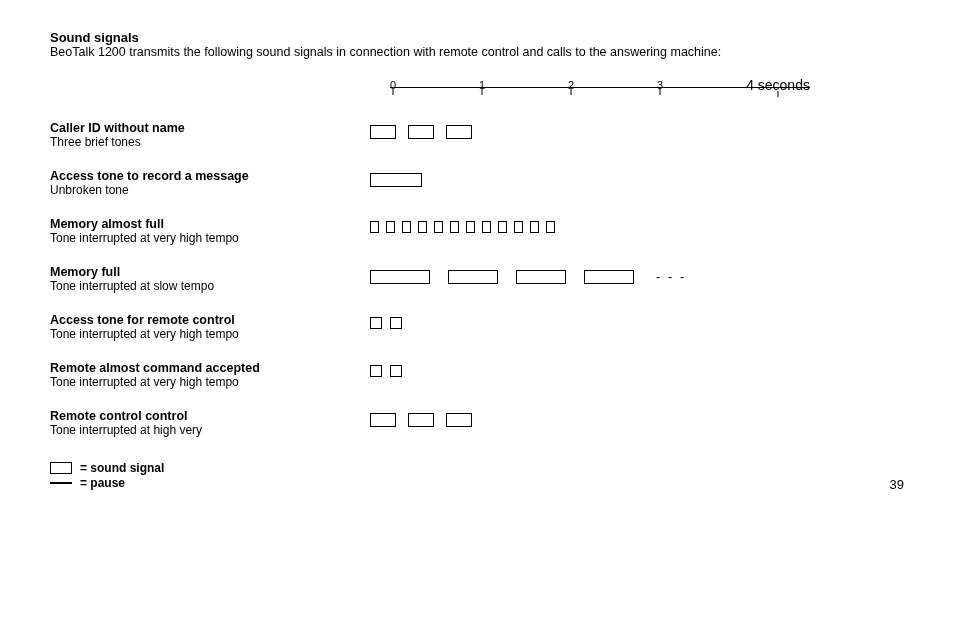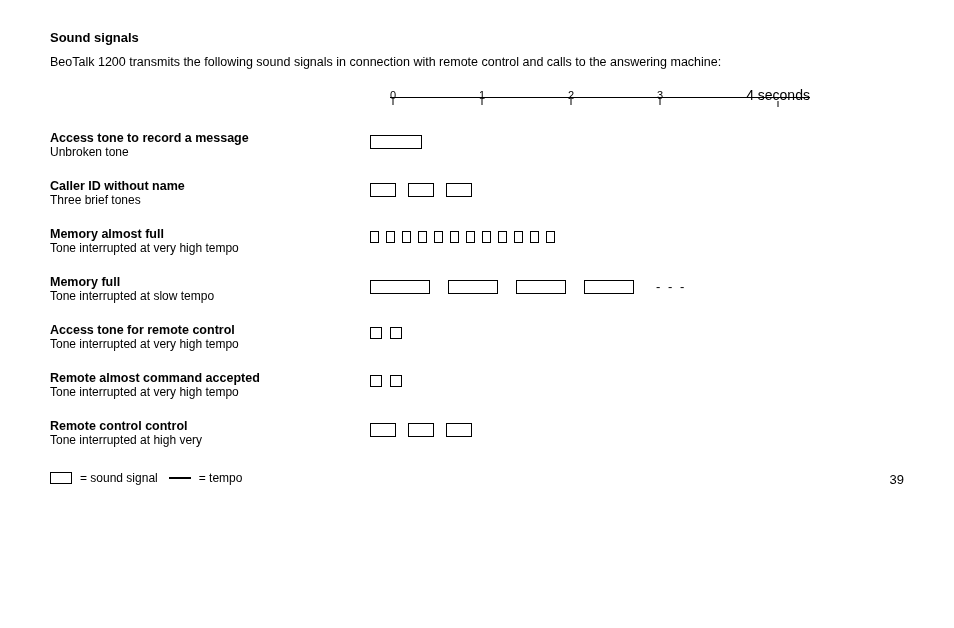--- a/index.html
+++ b/index.html
@@ -13,21 +13,20 @@
       overflow: hidden;
       position: relative;
     }
     .page {
       padding: 30px 50px 20px 50px;
       position: relative;
     }
     .section-title {
       font-weight: bold;
       font-size: 13px;
-      margin-bottom: 10px;
     }
     .intro-text {
       font-size: 12.5px;
       margin-bottom: 18px;
     }
     
     .timeline-area {
       position: relative;
       margin-left: 340px;
       margin-bottom: 20px;
@@ -96,22 +95,23 @@
       border: 1.5px solid #000;
       background: #fff;
     }
     .tone-gap {
       display: inline-block;
     }
     
     .legend {
       margin-top: 14px;
       display: flex;
-      flex-direction: row;
-      gap: 11px;
+      flex-direction: column;
+      gap: 1px;
+      font-weight: bold;
     }
     .legend-item {
       display: flex;
       align-items: center;
       gap: 8px;
       font-size: 12px;
     }
     .legend-box {
       width: 22px;
       height: 12px;
@@ -152,39 +152,39 @@
       <span class="timeline-label">0</span>
       <span class="timeline-label">1</span>
       <span class="timeline-label">2</span>
       <span class="timeline-label">3</span>
       <span class="timeline-label" style="font-size:14px;">4 seconds</span>
     </div>
   </div>
 
   <div class="signal-row">
     <div class="signal-label">
+      <div class="bold">Caller ID without name</div>
+      <div class="sub">Three brief tones</div>
+    </div>
+    <div class="signal-diagram">
+      <span class="tone-box" style="width:26px;height:14px;"></span>
+      <span class="tone-gap" style="width:8px;"></span>
+      <span class="tone-box" style="width:26px;height:14px;"></span>
+      <span class="tone-gap" style="width:8px;"></span>
+      <span class="tone-box" style="width:26px;height:14px;"></span>
+    </div>
+  </div>
+
+  <div class="signal-row">
+    <div class="signal-label">
       <div class="bold">Access tone to record a message</div>
       <div class="sub">Unbroken tone</div>
     </div>
     <div class="signal-diagram">
       <span class="tone-box" style="width:52px;height:14px;"></span>
-    </div>
-  </div>
-
-  <div class="signal-row">
-    <div class="signal-label">
-      <div class="bold">Caller ID without name</div>
-      <div class="sub">Three brief tones</div>
-    </div>
-    <div class="signal-diagram">
-      <span class="tone-box" style="width:26px;height:14px;"></span>
-      <span class="tone-gap" style="width:8px;"></span>
-      <span class="tone-box" style="width:26px;height:14px;"></span>
-      <span class="tone-gap" style="width:8px;"></span>
-      <span class="tone-box" style="width:26px;height:14px;"></span>
     </div>
   </div>
 
   <div class="signal-row">
     <div class="signal-label">
       <div class="bold">Memory almost full</div>
       <div class="sub">Tone interrupted at very high tempo</div>
     </div>
     <div class="signal-diagram">
 
@@ -270,18 +270,18 @@
     </div>
   </div>
 
   <div class="legend">
     <div class="legend-item">
       <span class="legend-box"></span>
       <span>= sound signal</span>
     </div>
     <div class="legend-item">
       <span class="legend-line"></span>
-      <span>= tempo</span>
+      <span>= pause</span>
     </div>
   </div>
 
   <div class="page-number">39</div>
 </div>
 
 </body></html>

